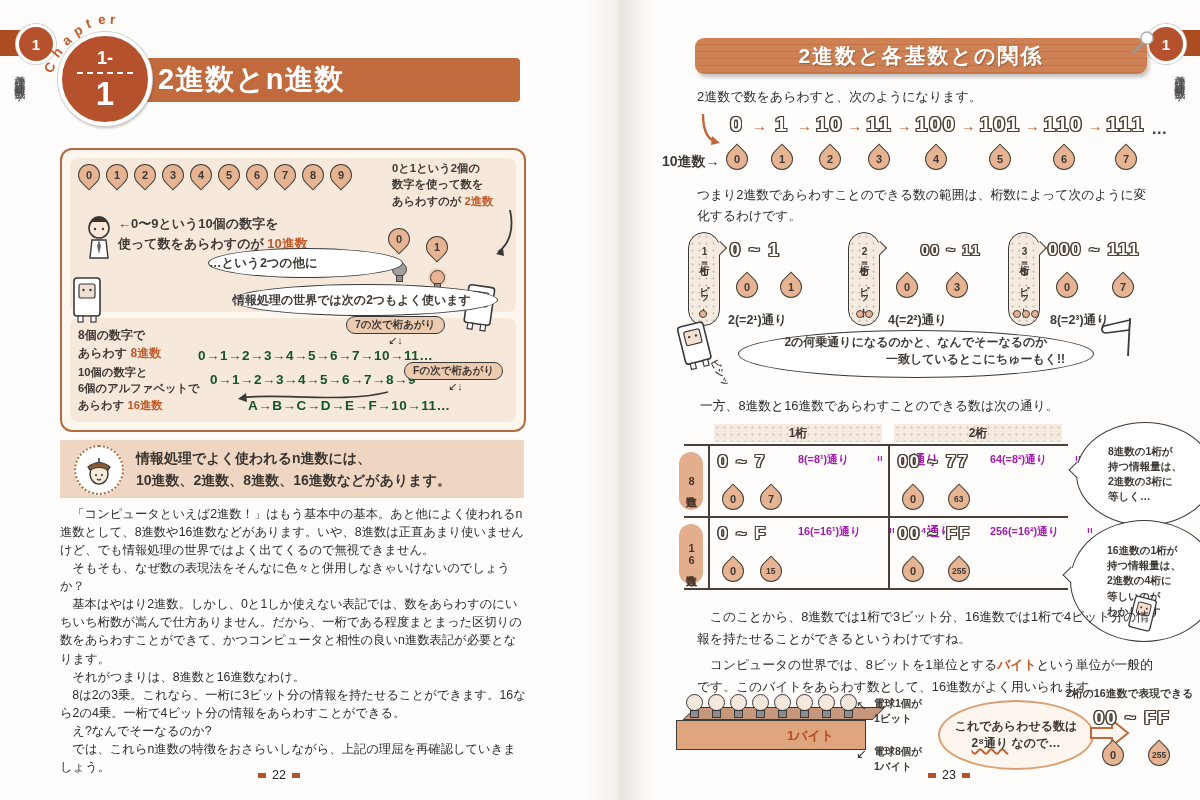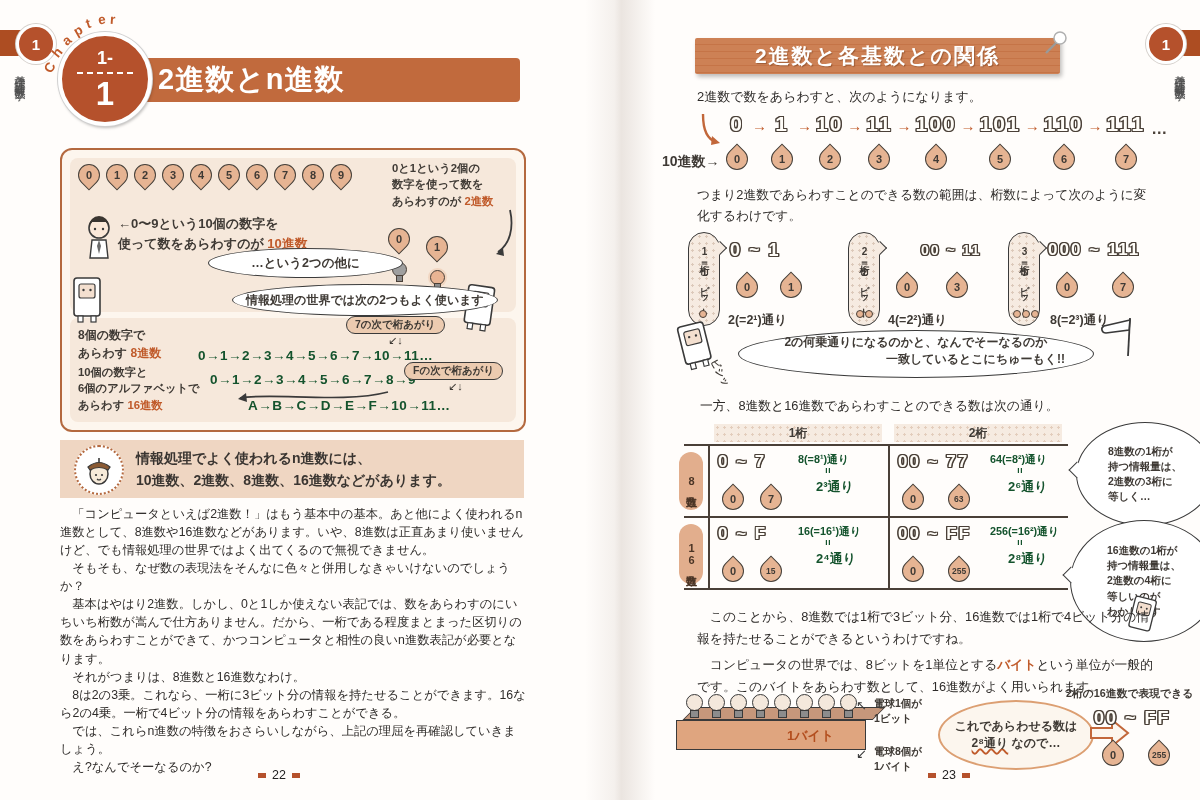--- a/index.html
+++ b/index.html
@@ -32,38 +32,38 @@
   .figbox{left:60px;top:148px;width:462px;height:280px;border:2.5px solid #b4693f;border-radius:12px;
     background:#fdf6ee;z-index:1;}
   .figpanel{position:absolute;background:#f6e8db;border-radius:8px;}
   .pin{width:22px;height:22px;background:#e6b493;border:1.5px solid #46403a;box-sizing:border-box;
     display:flex;align-items:center;justify-content:center;}
   .pin.up{border-radius:0 50% 50% 50%;transform:rotate(45deg);}
   .pin.down{border-radius:50% 50% 0 50%;transform:rotate(45deg);}
   .pin i{transform:rotate(-45deg);font-style:normal;font-size:11px;font-weight:bold;color:#3f3a35;}
   .pin i.sm{font-size:8.5px;}
   .bubble{background:#fff;border:1.8px solid #3a3a3a;border-radius:50%;display:flex;
-    align-items:center;justify-content:center;text-align:center;box-sizing:border-box;}
+    align-items:center;justify-content:flex-start;text-align:center;box-sizing:border-box;}
   .pill-carry{position:absolute;background:#eccbb0;border:1.5px solid #3a3a3a;border-radius:12px;
     padding:1px 8px;font-size:10.5px;font-weight:bold;color:#3f3a35;}
   .carry-ar{position:absolute;font-size:11px;color:#3f3a35;}
   .seqtxt{font-size:13.5px;font-weight:600;color:#14532d;letter-spacing:.5px;}
   .bulb{position:absolute;width:13px;height:13px;border-radius:50%;border:1.5px solid #4a4038;}
   .bulb::after{content:"";position:absolute;left:3px;top:12px;width:5px;height:5px;background:#8c8c8c;border:1px solid #4a4038;}
   .bulb.off{background:#9f9f9f;}
   .bulb.on{background:#e9b493;box-shadow:0 0 0 2px rgba(233,180,147,.35);}
   
   .summary{left:60px;top:440px;width:464px;height:58px;background:#efd6c2;}
   .acorn-circle{position:absolute;left:14px;top:5px;width:46px;height:46px;background:#fff;
     border:2px dotted #b4693f;border-radius:50%;display:flex;align-items:center;justify-content:center;}
   .summary-text{position:absolute;left:76px;top:8px;font-size:14px;font-weight:bold;line-height:1.55;color:#3a3531;}
   .bodytext{left:60px;top:505px;width:466px;}
   .bodytext p{margin:0;text-indent:1em;font-size:12.3px;line-height:1.47;}
   
-  .rheader{left:695px;top:38px;width:365px;height:36px;border-radius:2px;
+  .rheader{left:695px;top:38px;width:452px;height:36px;border-radius:9px;
     background:repeating-linear-gradient(180deg,#cd8155 0 6px,#c57447 6px 7px);
     box-shadow:2px 3px 4px rgba(0,0,0,.25);display:flex;align-items:center;justify-content:center;}
   .rheader span{font-size:21px;font-weight:bold;color:#fff;text-shadow:1px 1px 1px rgba(90,40,10,.4);letter-spacing:2px;}
   .outline{color:#fffdf8;font-weight:bold;letter-spacing:2px;
     text-shadow:-1.2px -1.2px 0 #4a4038,1.2px -1.2px 0 #4a4038,-1.2px 1.2px 0 #4a4038,1.2px 1.2px 0 #4a4038,
       -1.2px 0 0 #4a4038,1.2px 0 0 #4a4038,0 -1.2px 0 #4a4038,0 1.2px 0 #4a4038;}
   .seqrow{left:702px;top:112px;display:flex;align-items:flex-start;}
   .seq-col{display:flex;flex-direction:column;align-items:center;gap:12px;}
   .seq-num{font-size:21px;}
   .seq-arrow{color:#c05a2a;font-size:15px;font-weight:bold;margin:5px 4px 0;}
@@ -81,21 +81,21 @@
     border:1.8px solid #3a3a3a;padding:3px 14px;box-sizing:border-box;font-size:12px;font-weight:600;color:#3f3a35;}
   .notebub .l1{display:block;text-align:center;}
   .notebub .l2{display:block;text-align:right;padding-right:14px;}
   .thead{position:absolute;height:18px;display:flex;align-items:center;justify-content:center;
     background:radial-gradient(#e3cdbc 24%,rgba(0,0,0,0) 26%) 0 0/7px 7px,#f6ebe1;
     font-size:12px;font-weight:bold;color:#3f3a35;}
   .gline{position:absolute;background:#4a4038;}
   .rlabel{position:absolute;background:#e2ae8d;border-radius:12px;writing-mode:vertical-rl;
     text-orientation:upright;font-weight:bold;font-size:11px;color:#4a3425;
     display:flex;align-items:center;justify-content:center;line-height:1;}
-  .ann{position:absolute;display:flex;flex-direction:column;color:#14532d;font-weight:600;line-height:1.3;}
+  .ann{position:absolute;display:flex;flex-direction:row;color:#a21caf;font-weight:600;line-height:1.3;}
   .ann .f1{font-size:10.8px;}
   .ann .eqv{font-size:10px;width:10px;transform:rotate(90deg);margin-left:24px;}
   .ann .f2{font-size:13px;margin-left:18px;}
   .sidebub{position:absolute;background:#fff;border:1.8px solid #3a3a3a;border-radius:50%;
     display:flex;align-items:center;justify-content:center;text-align:left;
     font-size:10.5px;font-weight:600;color:#3f3a35;line-height:1.45;}
   .sidebub::before{content:"";position:absolute;left:-6px;top:40%;width:11px;height:11px;background:#fff;
     border-left:1.8px solid #3a3a3a;border-bottom:1.8px solid #3a3a3a;transform:rotate(45deg);}
   .rpara{width:458px;font-size:12.8px;line-height:1.7;}
   .rpara p{margin:0;text-indent:1em;}
@@ -278,22 +278,22 @@
     <span class="summary-text prel">情報処理でよく使われるn進数には、
 10進数、2進数、8進数、16進数などがあります。</span>
   </div>
 
   <div class="abs bodytext">
     <p>「コンピュータといえば2進数！」はもう基本中の基本。あと他によく使われるn進数として、8進数や16進数などがあります。いや、8進数は正直あまり使いませんけど、でも情報処理の世界ではよく出てくるので無視できません。</p>
     <p>そもそも、なぜ数の表現法をそんなに色々と併用しなきゃいけないのでしょうか？</p>
     <p>基本はやはり2進数。しかし、0と1しか使えない表記では、数をあらわすのにいちいち桁数が嵩んで仕方ありません。だから、一桁である程度まとまった区切りの数をあらわすことができて、かつコンピュータと相性の良いn進数表記が必要となります。</p>
     <p>それがつまりは、8進数と16進数なわけ。</p>
     <p>8は2の3乗。これなら、一桁に3ビット分の情報を持たせることができます。16なら2の4乗。一桁で4ビット分の情報をあらわすことができる。</p>
+    <p>え?なんでそーなるのか?</p>
     <p>では、これらn進数の特徴をおさらいしながら、上記の理屈を再確認していきましょう。</p>
-    <p>え?なんでそーなるのか?</p>
   </div>
   <div class="abs pgnum" style="left:258px;top:768px;">
       <span>22</span>
     </div>
 
   <div class="abs rheader">
     <span>2進数と各基数との関係</span>
     <svg style="position:absolute;right:-8px;top:-8px;" width="26" height="26" viewBox="0 0 26 26">
       <line x1="4" y1="23" x2="15" y2="12" stroke="#9a9a9a" stroke-width="2.4"></line>
       <circle cx="18" cy="8" r="6" fill="#fff" stroke="#b0b0b0" stroke-width="1.5"></circle>

